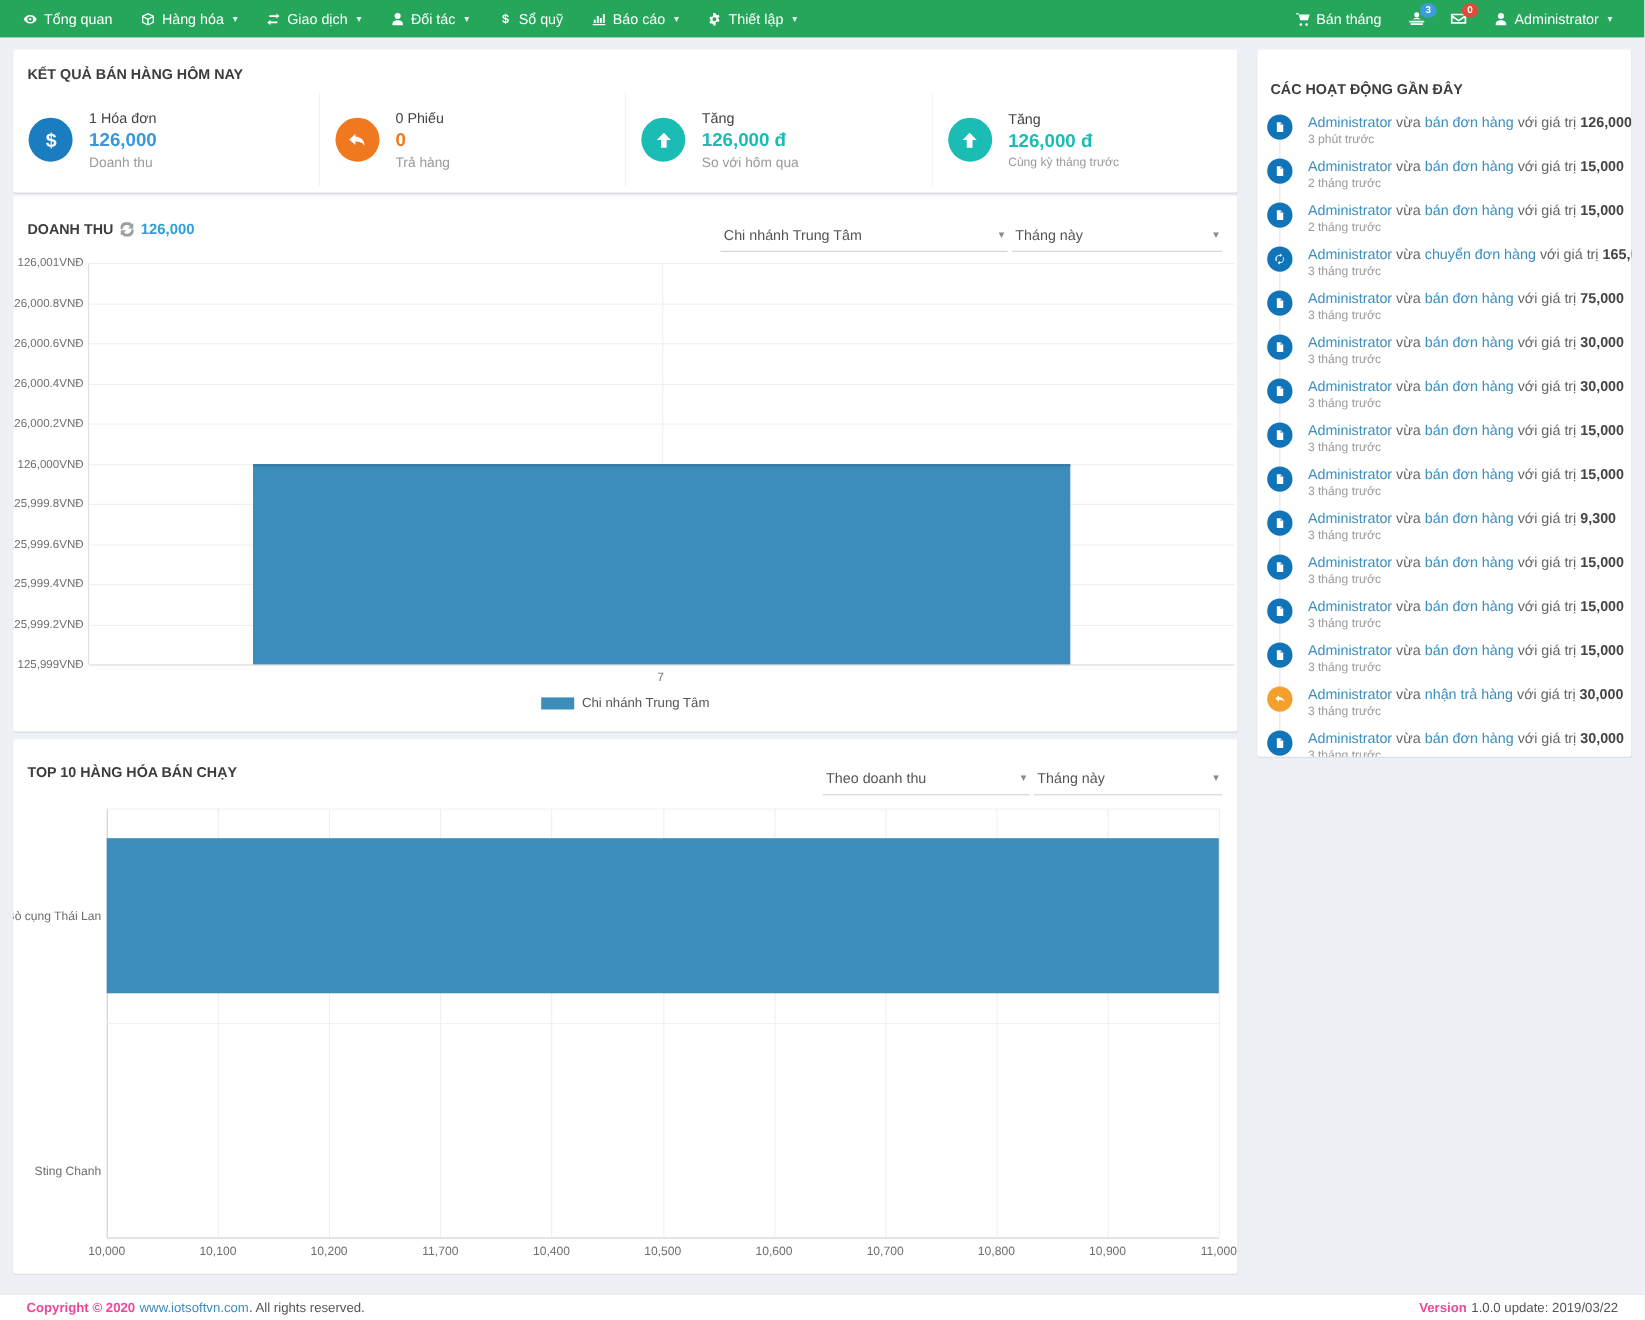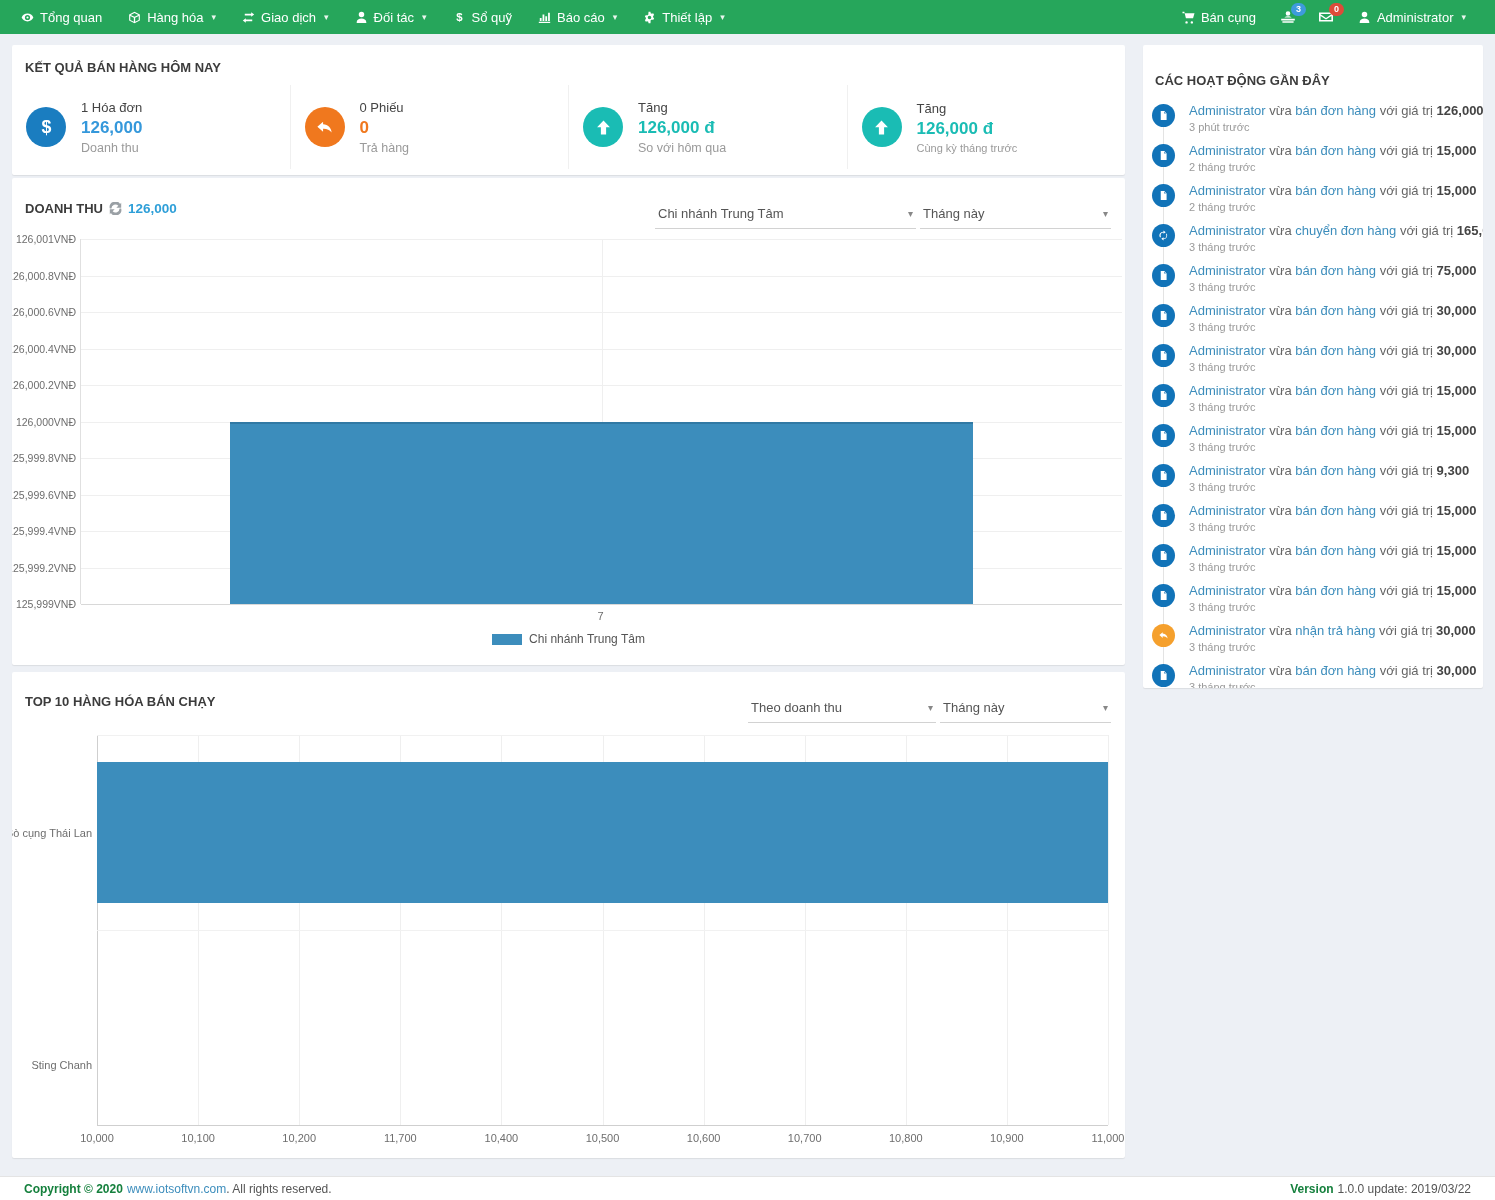--- a/index.html
+++ b/index.html
@@ -96,21 +96,21 @@
   .act-icn svg{width:11px;height:11px;fill:#fff;}
   .act-line{font-size:13px;line-height:1.25;color:#666;white-space:nowrap;}
   .act-link{color:#3c8dbc;cursor:pointer;}
   .act-amt{font-weight:bold;color:#444;}
   .act-time{font-size:11px;color:#9a9a9a;margin-top:2px;}
 
   
   footer{position:absolute;left:0;top:1176px;width:100%;height:24px;background:#fff;border-top:1px solid #e4e4e4;
          display:flex;justify-content:space-between;align-items:center;padding:0 24px;box-sizing:border-box;
          font-size:12px;color:#555;}
-  footer strong{color:#15803d;}
+  footer strong{color:#ec4899;}
   footer a{color:#3c8dbc;cursor:pointer;}
   .foot-left strong{margin-right:4px;}
   .foot-right strong{margin-right:4px;}
 </style>
 </head>
 <body>
 
 <nav class="navbar">
   <div class="nav-left">
       <a class="nav-item">
@@ -175,21 +175,21 @@
         <span class="caret">▾</span>
       </a>
     </div>
   <div class="nav-right">
     <a class="nav-item">
       <span class="icn">
           <svg viewBox="0 0 16 16">
             <path fill="currentColor" d="M.6 1h2.3l.4 1.7h12.1L13.6 9H4.8L3.3 2.7H.6V1zm5 11.5a1.5 1.5 0 1 1 0 3 1.5 1.5 0 0 1 0-3zm6.5 0a1.5 1.5 0 1 1 0 3 1.5 1.5 0 0 1 0-3z"></path>
           </svg>
         </span>
-      <span>Bán cụng</span>
+      <span>Bán tháng</span>
     </a>
     <a class="nav-item nav-icon-btn">
       <span class="icn">
           <svg viewBox="0 0 16 16">
             <path fill="currentColor" d="M8 2.2a2.3 2.3 0 1 1 0 4.6 2.3 2.3 0 0 1 0-4.6zM4.3 8.6A5.3 5.3 0 0 1 8 7.2c1.5 0 2.8.5 3.7 1.4H4.3zM1.2 9.8h13.6v1.6H1.2V9.8zM2.4 12.2h11.2v1.6H2.4v-1.6z"></path>
           </svg>
         </span>
       <span class="badge badge-blue">3</span>
     </a>
     <a class="nav-item nav-icon-btn">

